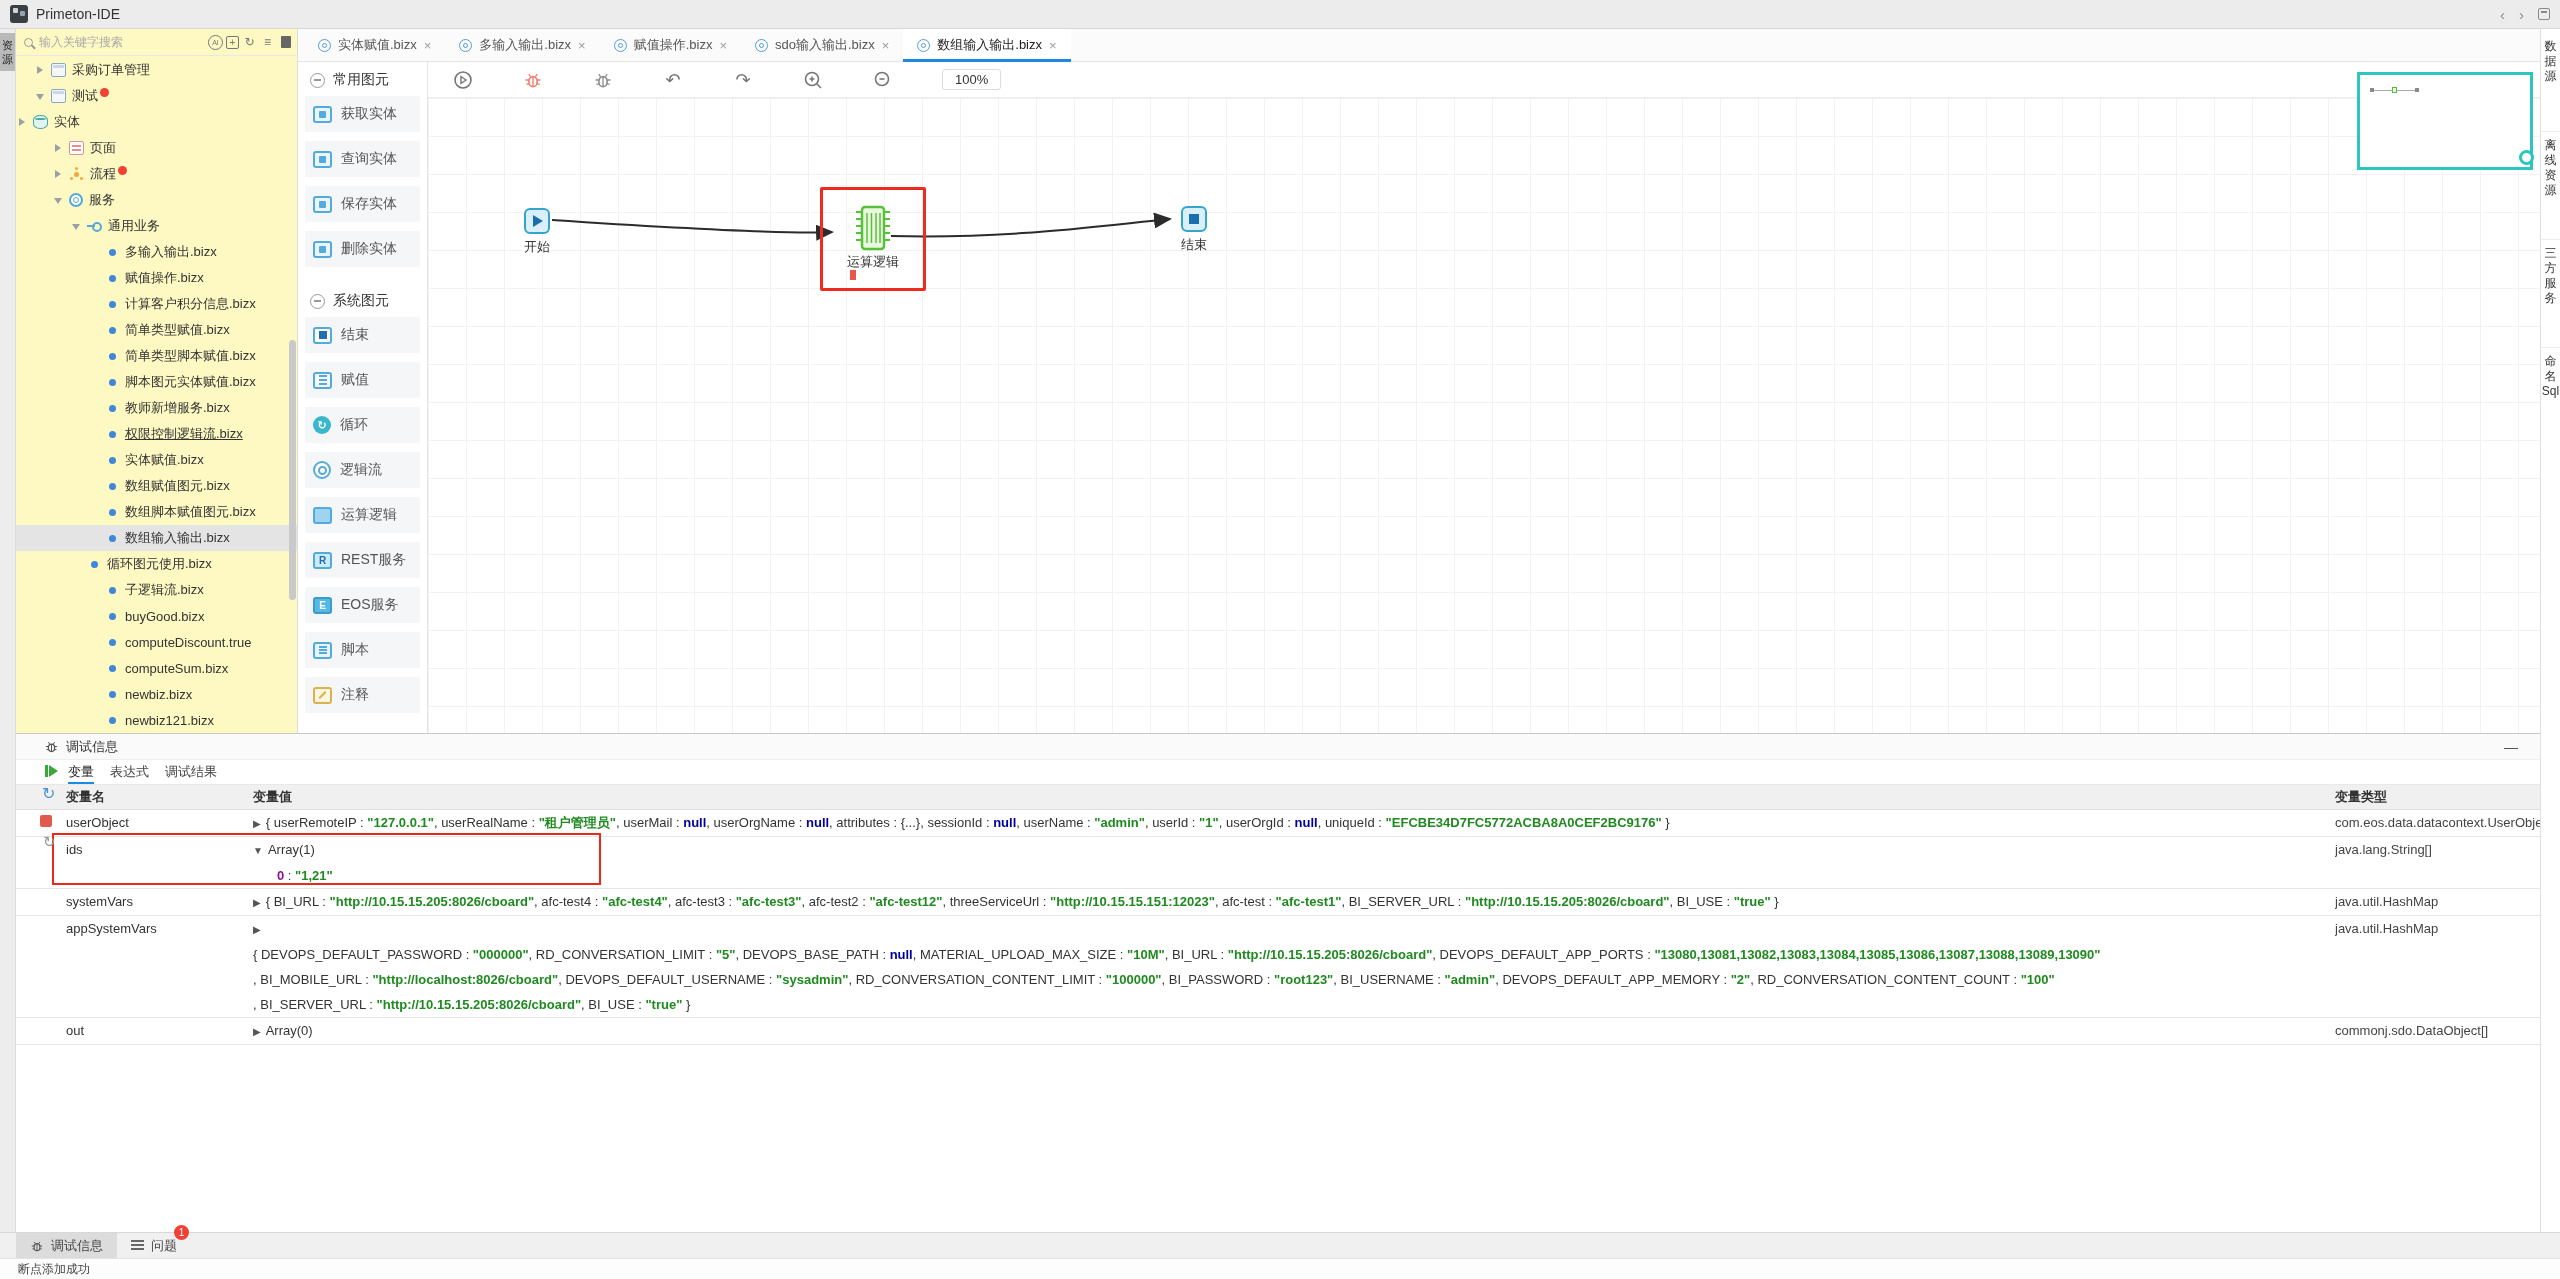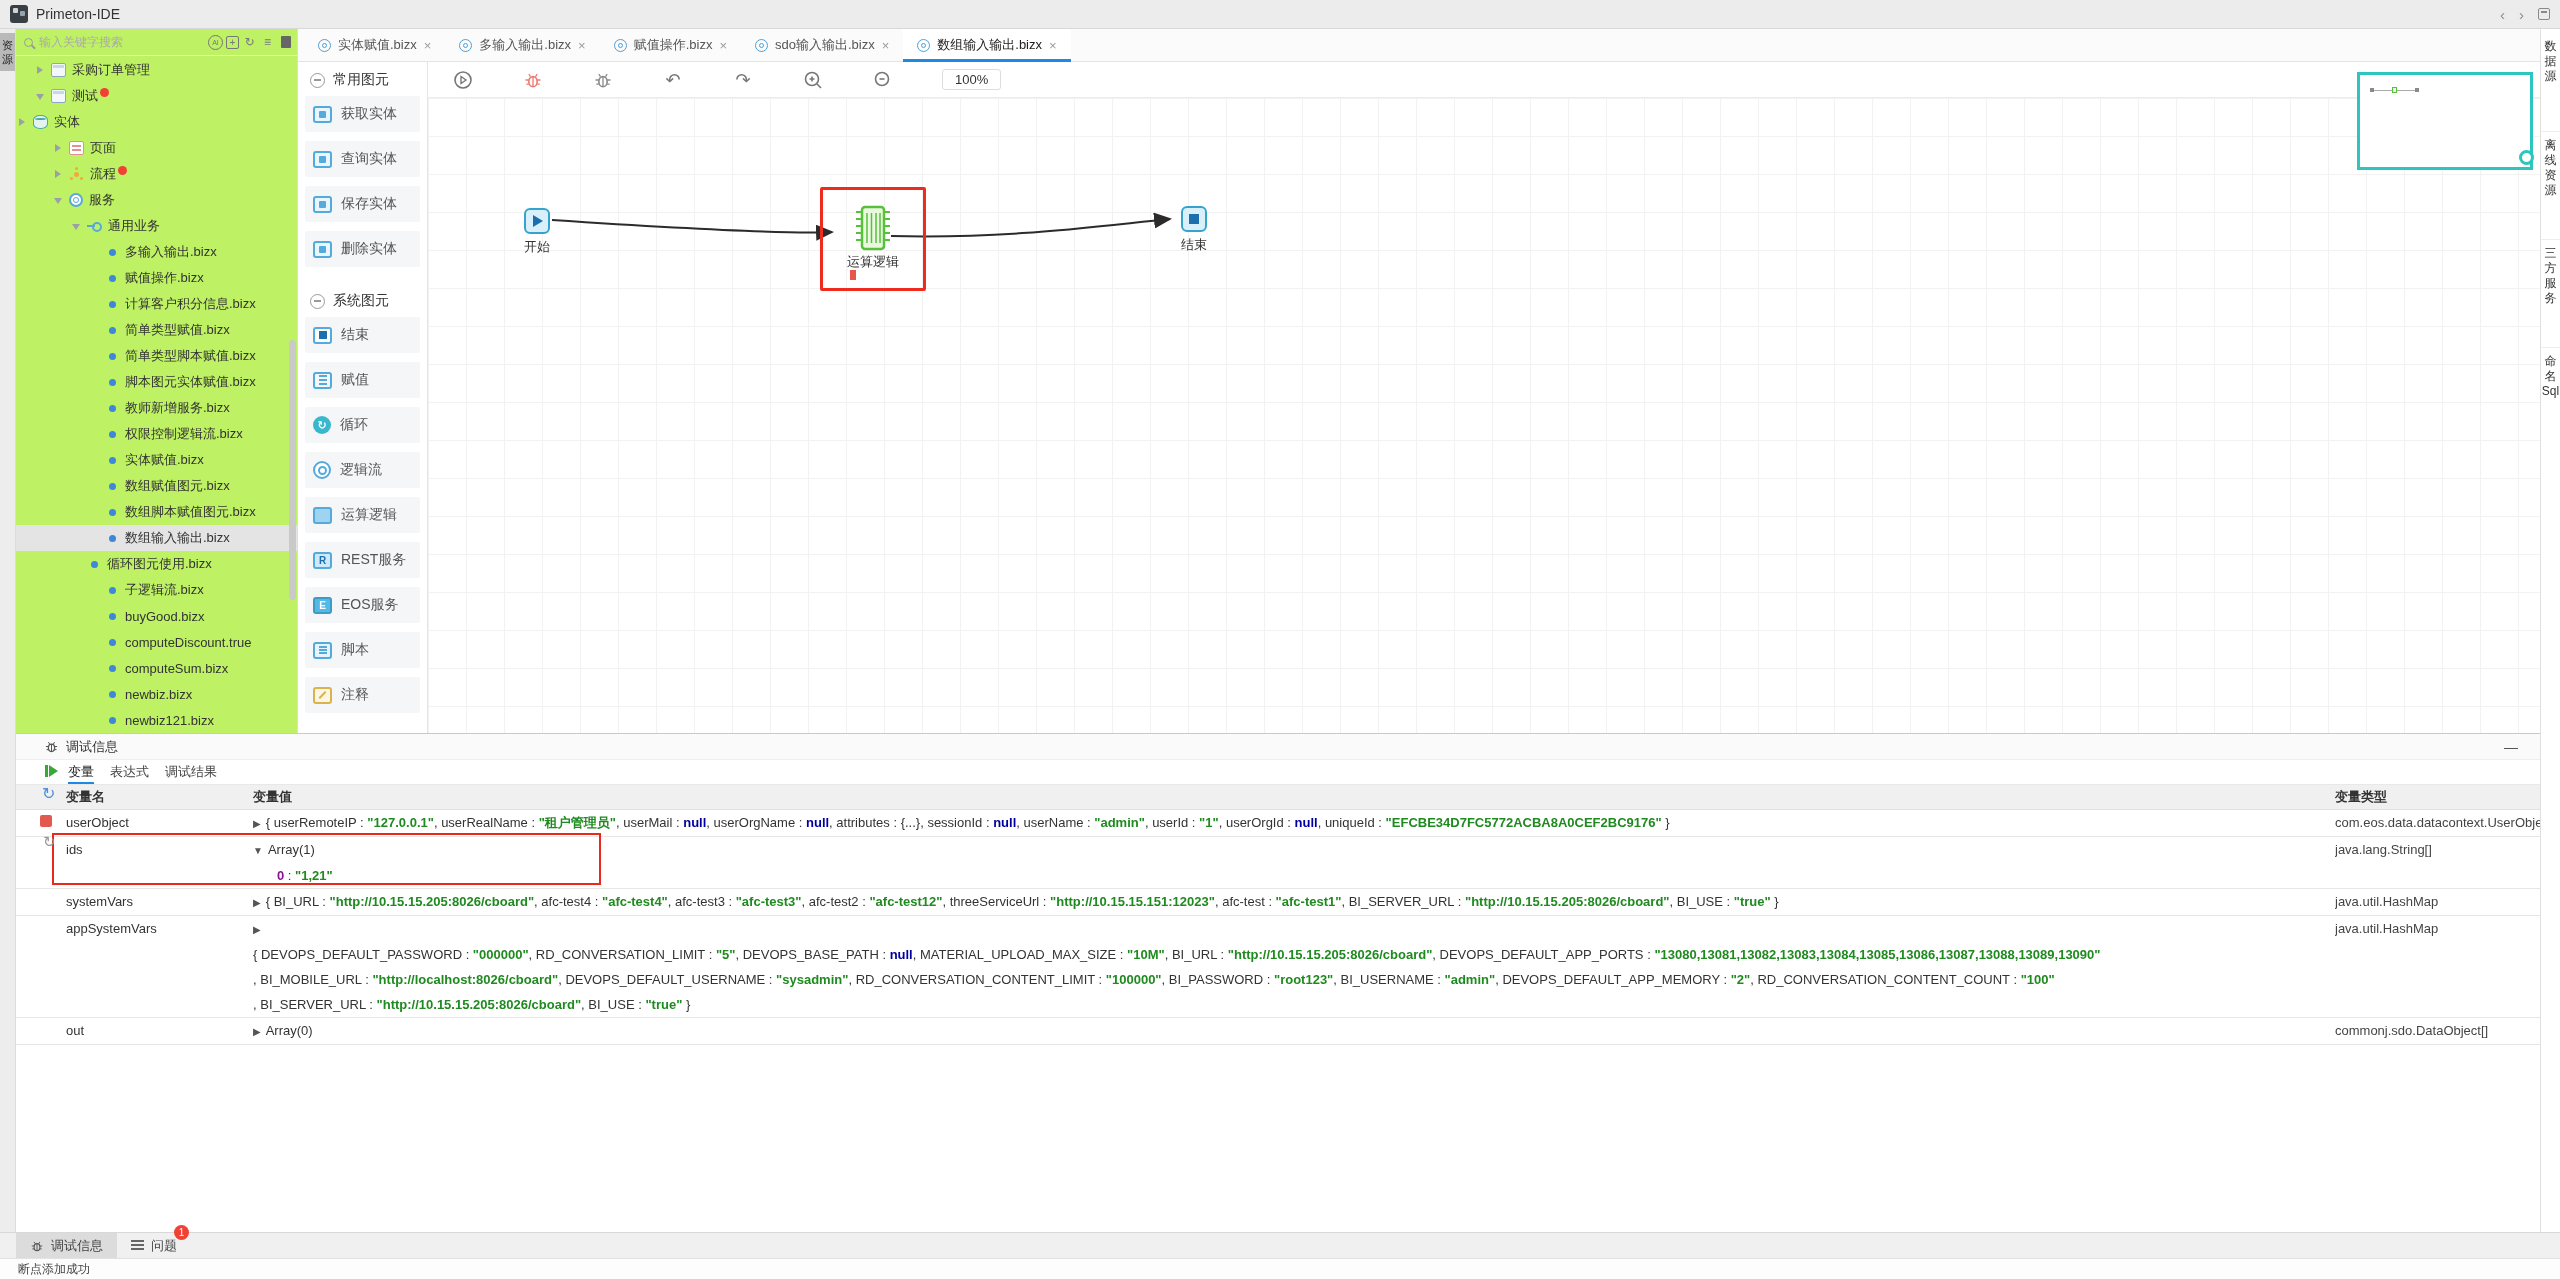--- a/index.html
+++ b/index.html
@@ -17,21 +17,21 @@
   .win-box::before { content:""; position:absolute; left:2px; top:2px; right:2px; height:2px; background:#8a8a8a; }
 
   
   .main { display:flex; height:1203px; }
   .left-strip { width:16px; background:#ededed; border-right:1px solid #dcdcdc; font-size:11px; }
   .left-strip .strip-tab { margin-top:4px; background:#b9b9b9; color:#222; text-align:center; padding:5px 0; line-height:14px; word-break:break-all; }
   .center-col { width:2524px; display:flex; flex-direction:column; }
   .top-row { height:704px; display:flex; }
 
   
-  .left-panel { width:282px; border-right:1px solid #ddd; display:flex; flex-direction:column; background:#bef264; }
+  .left-panel { width:282px; border-right:1px solid #ddd; display:flex; flex-direction:column; background:#fef9c3; }
   .search-row { height:27px; border-bottom:1px solid #e8e8e8; display:flex; align-items:center; padding-right:4px; }
   .mag { width:9px; height:9px; border:1.5px solid #999; border-radius:50%; position:relative; margin:0 6px 0 8px; flex:none; }
   .mag::after { content:""; position:absolute; width:5px; height:1.5px; background:#999; transform:rotate(45deg); right:-4px; bottom:-2px; }
   .search-input { border:none; outline:none; flex:1; font-size:12px; color:#666; min-width:0; background:transparent; font-family:inherit; }
   .search-input::placeholder { color:#aaa; }
   .sic { flex:none; width:15px; height:15px; margin-left:3px; color:#777; font-size:12px; display:flex; align-items:center; justify-content:center; }
   .sic.ai { border:1px solid #777; border-radius:50%; font-size:7px; }
   .sic.pkg { border:1px solid #777; border-radius:2px; font-size:10px; width:13px; height:13px; }
   .sic.doc span { display:block; width:10px; height:12px; background:#666; border-radius:1px; }
   .tree { flex:1; overflow:hidden; position:relative; padding-top:1px; }
@@ -269,21 +269,21 @@
               <div class="tree-row" style="padding-left: 72px;">
                 <span class="arw"></span>
                 <span class="ti ti-dot"></span>
                 <span>脚本图元实体赋值.bizx</span>
               </div>
               <div class="tree-row" style="padding-left: 72px;">
                 <span class="arw"></span>
                 <span class="ti ti-dot"></span>
                 <span>教师新增服务.bizx</span>
               </div>
-              <div class="tree-row" style="padding-left: 72px;">
+              <div class="tree-row" style="padding-left: 72px; text-decoration: underline;">
                 <span class="arw"></span>
                 <span class="ti ti-dot"></span>
                 <span>权限控制逻辑流.bizx</span>
               </div>
               <div class="tree-row" style="padding-left: 72px;">
                 <span class="arw"></span>
                 <span class="ti ti-dot"></span>
                 <span>实体赋值.bizx</span>
               </div>
               <div class="tree-row" style="padding-left: 72px;">

